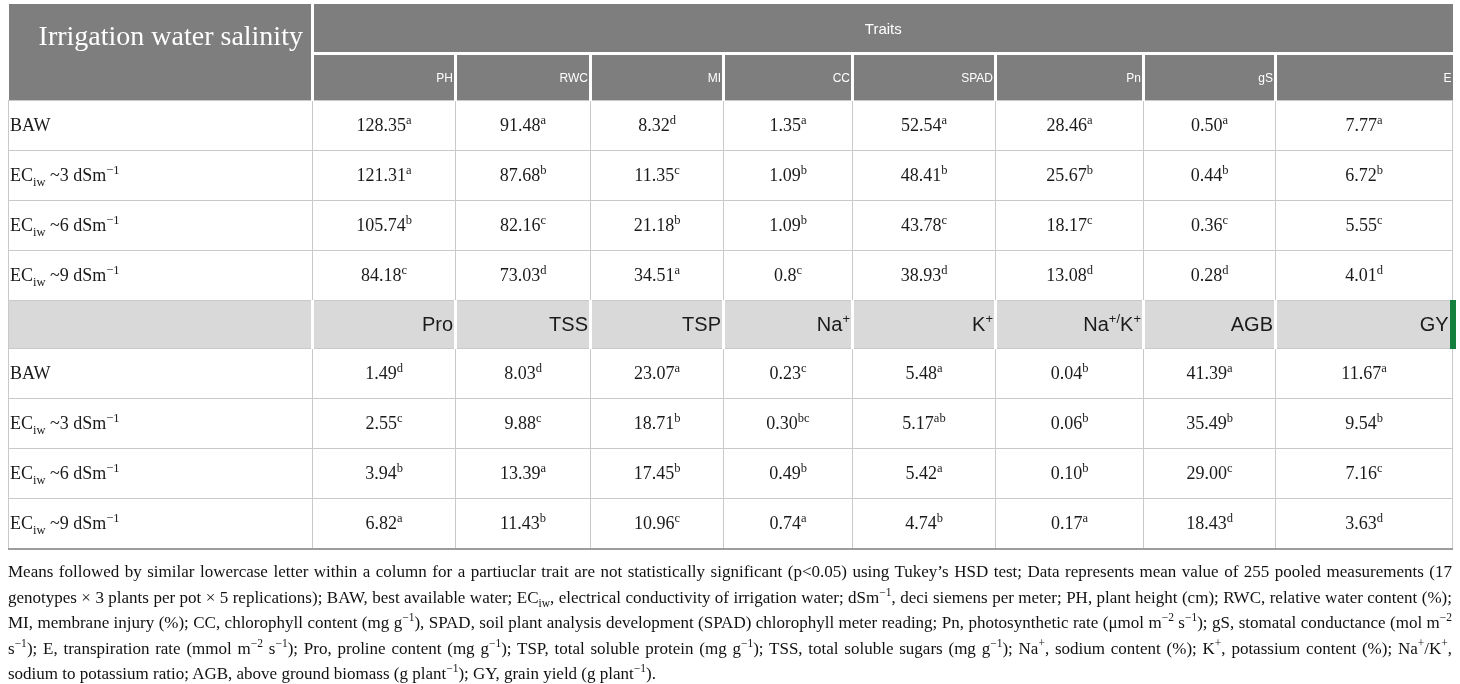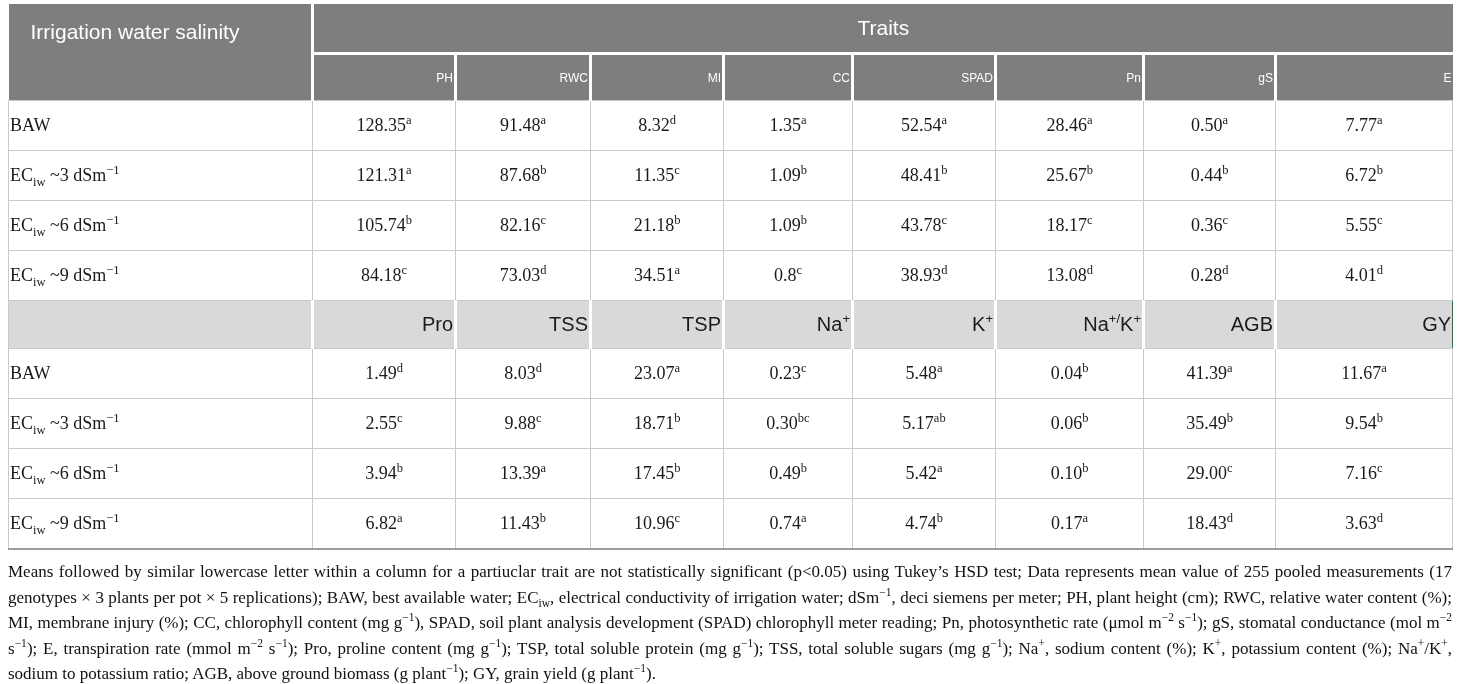--- a/index.html
+++ b/index.html
@@ -15,42 +15,43 @@
   col.c1{width:143px}col.c2{width:135px}col.c3{width:133px}col.c4{width:129px}
   col.c5{width:143px}col.c6{width:148px}col.c7{width:132px}col.c8{width:177px}
 
   
   .dk{
     background:#7e7e7e;color:#ffffff;
     font-family:"Liberation Sans",sans-serif;font-weight:400;
     border:0;
   }
   th.corner{
-    text-align:left;vertical-align:top;
-    padding:16px 0 0 22px;font-size:21px;
+    text-align:center;vertical-align:top;
+    padding:16px 0 0 22px;font-size:28px;
     border-right:3px solid #ffffff;
+    font-family:Liberation Serif, serif;
   }
   th.traitsband{
-    text-align:center;vertical-align:middle;height:46px;font-size:21px;
+    text-align:center;vertical-align:middle;height:46px;font-size:15px;
   }
   th.sub{
     text-align:right;vertical-align:middle;height:43px;font-size:12px;
     border-top:3px solid #ffffff;border-right:3px solid #ffffff;margin-left:16px;
   }
   th.sub.last{border-right:0;}
 
   
   td.lt{
     background:#d9d9d9;color:#1b1b1b;
     font-family:"Liberation Sans",sans-serif;
     text-align:right;vertical-align:middle;height:45px;font-size:20px;
     border-top:1px solid #c9c9c9;border-bottom:1px solid #c9c9c9;
     border-right:3px solid #ffffff;
   }
-  td.lt.last{border-right:1px solid #15803d;}
+  td.lt.last{border-right:6px solid #15803d;}
   td.lt.lead{border-left:1px solid #c9c9c9;}
   td.lt sup{font-size:13px;}
 
   
   tbody.data th, tbody.data td{
     border:1px solid #c9c9c9;height:47px;vertical-align:middle;
     font-size:18px;font-weight:normal;background:#fff;
   }
   tbody.data th.rowlabel{text-align:left;}
   tbody.data td.val{text-align:center;}

